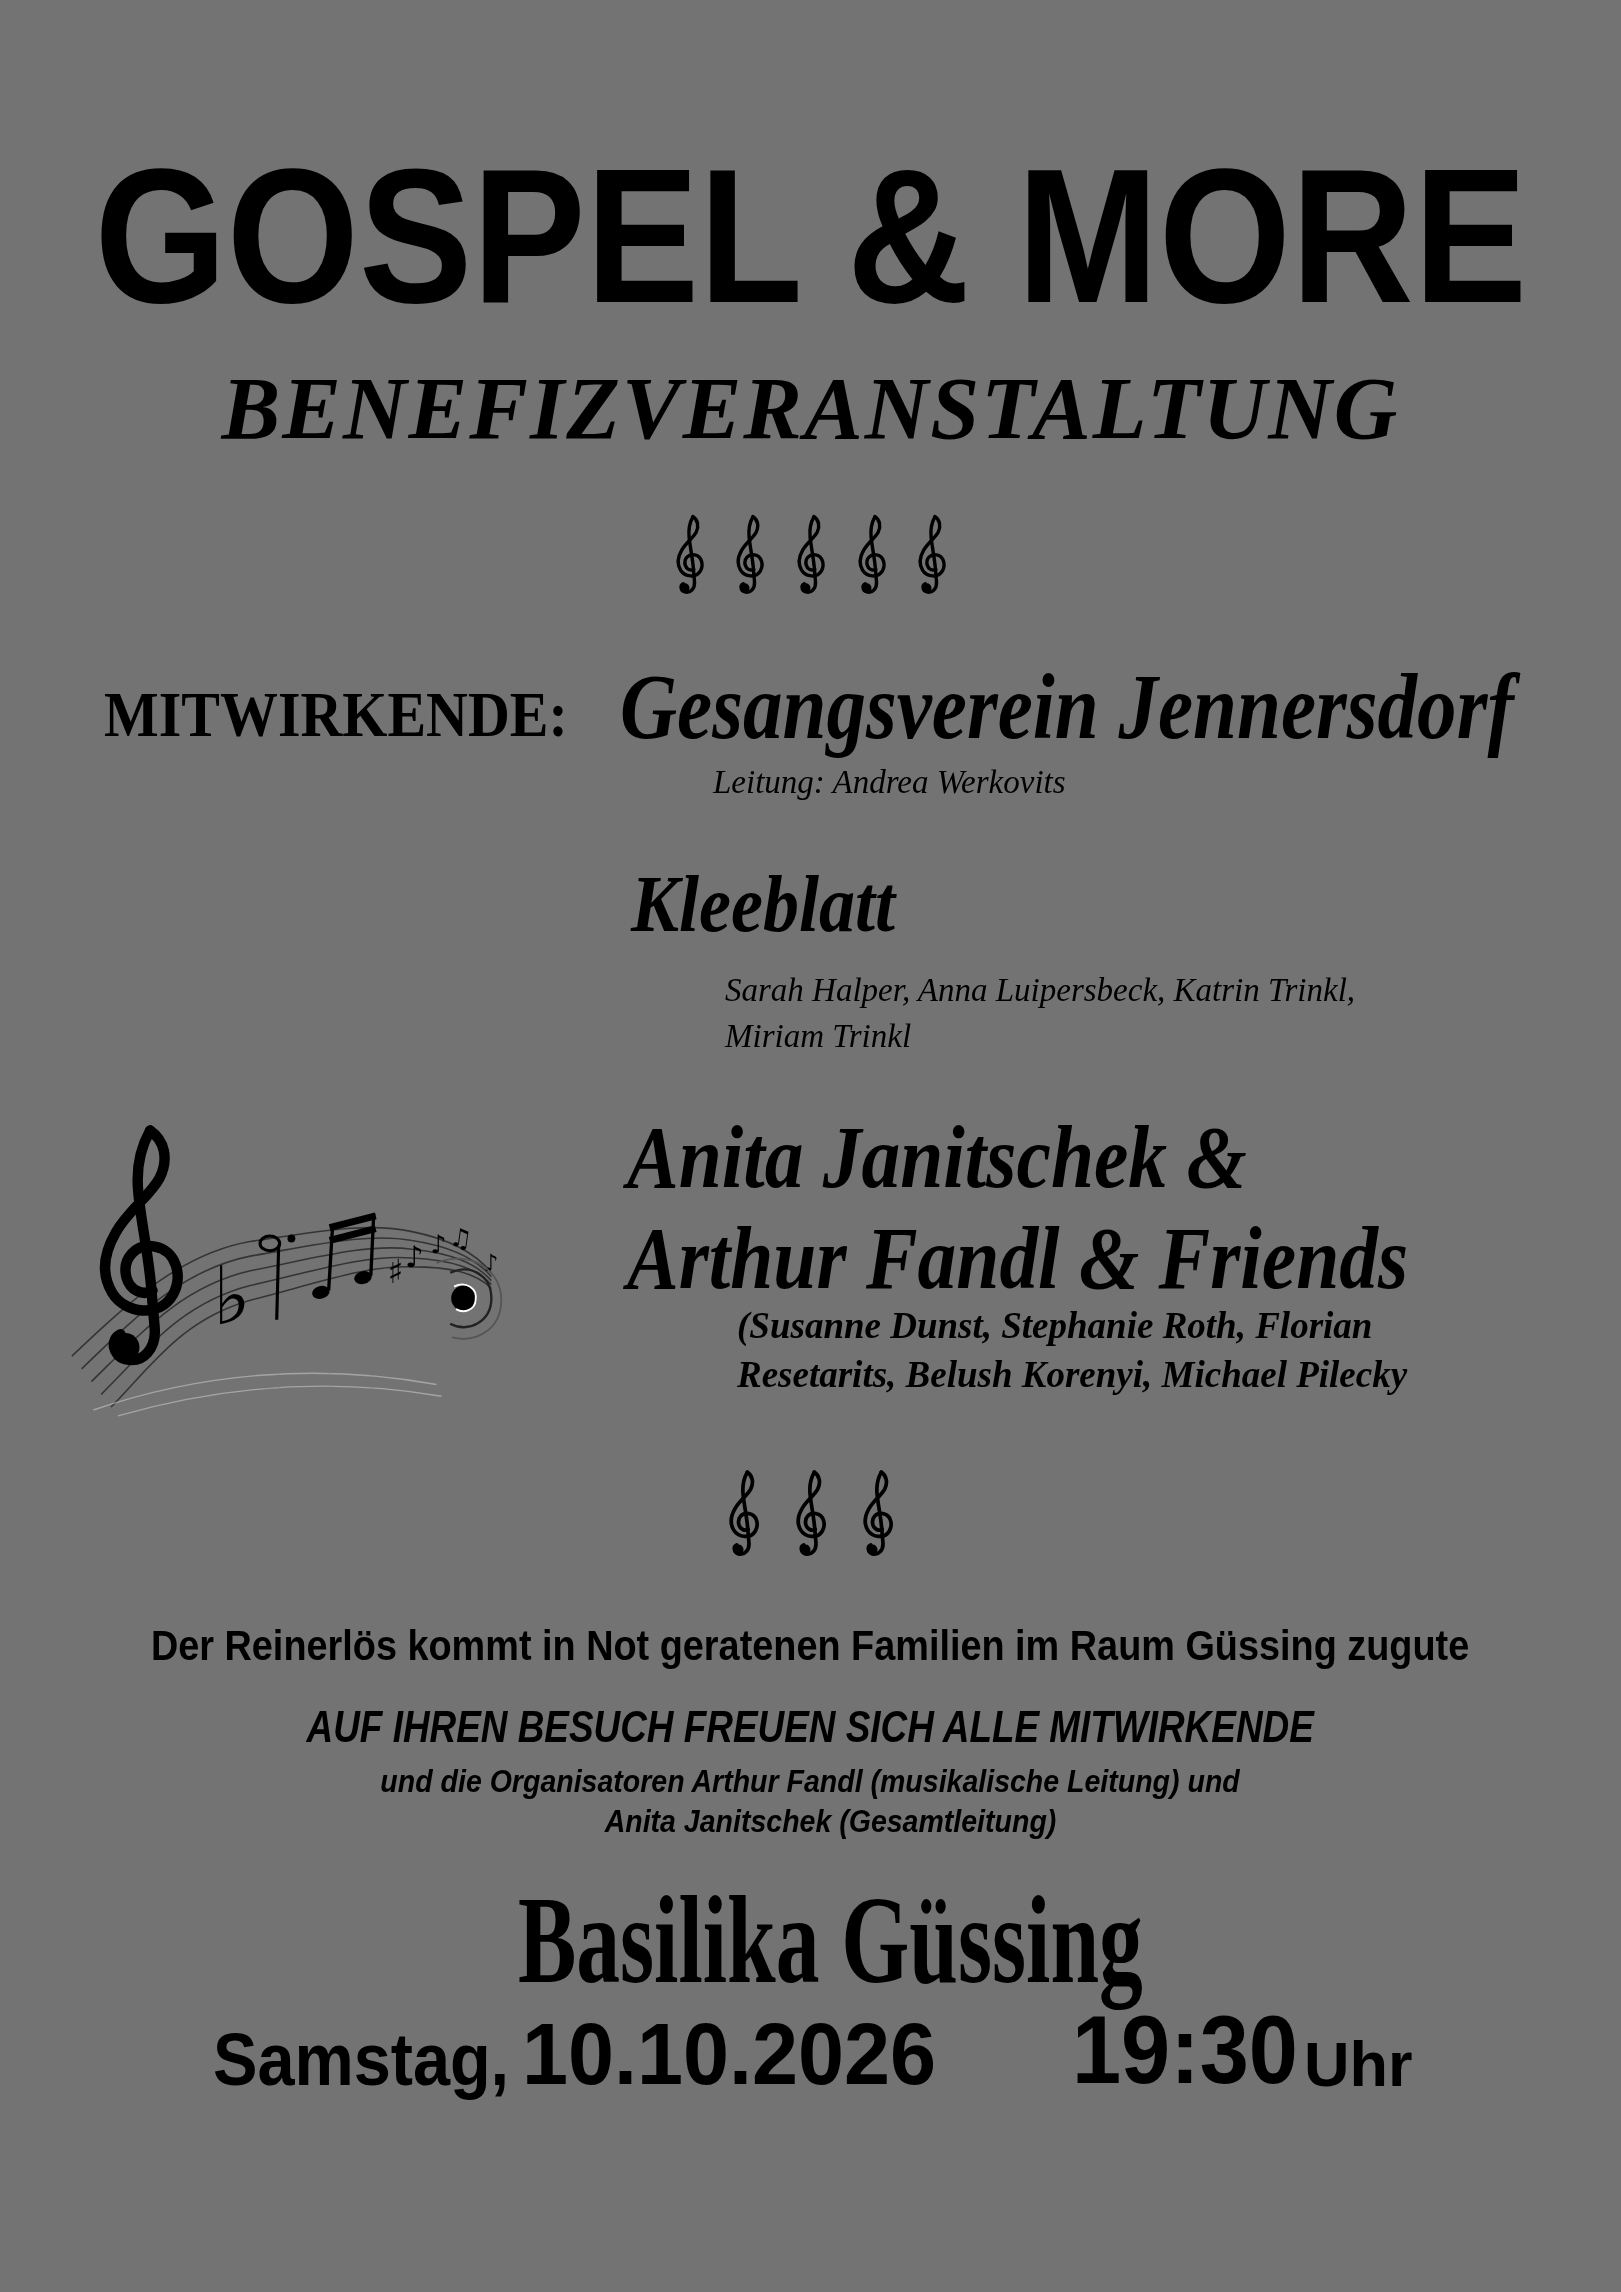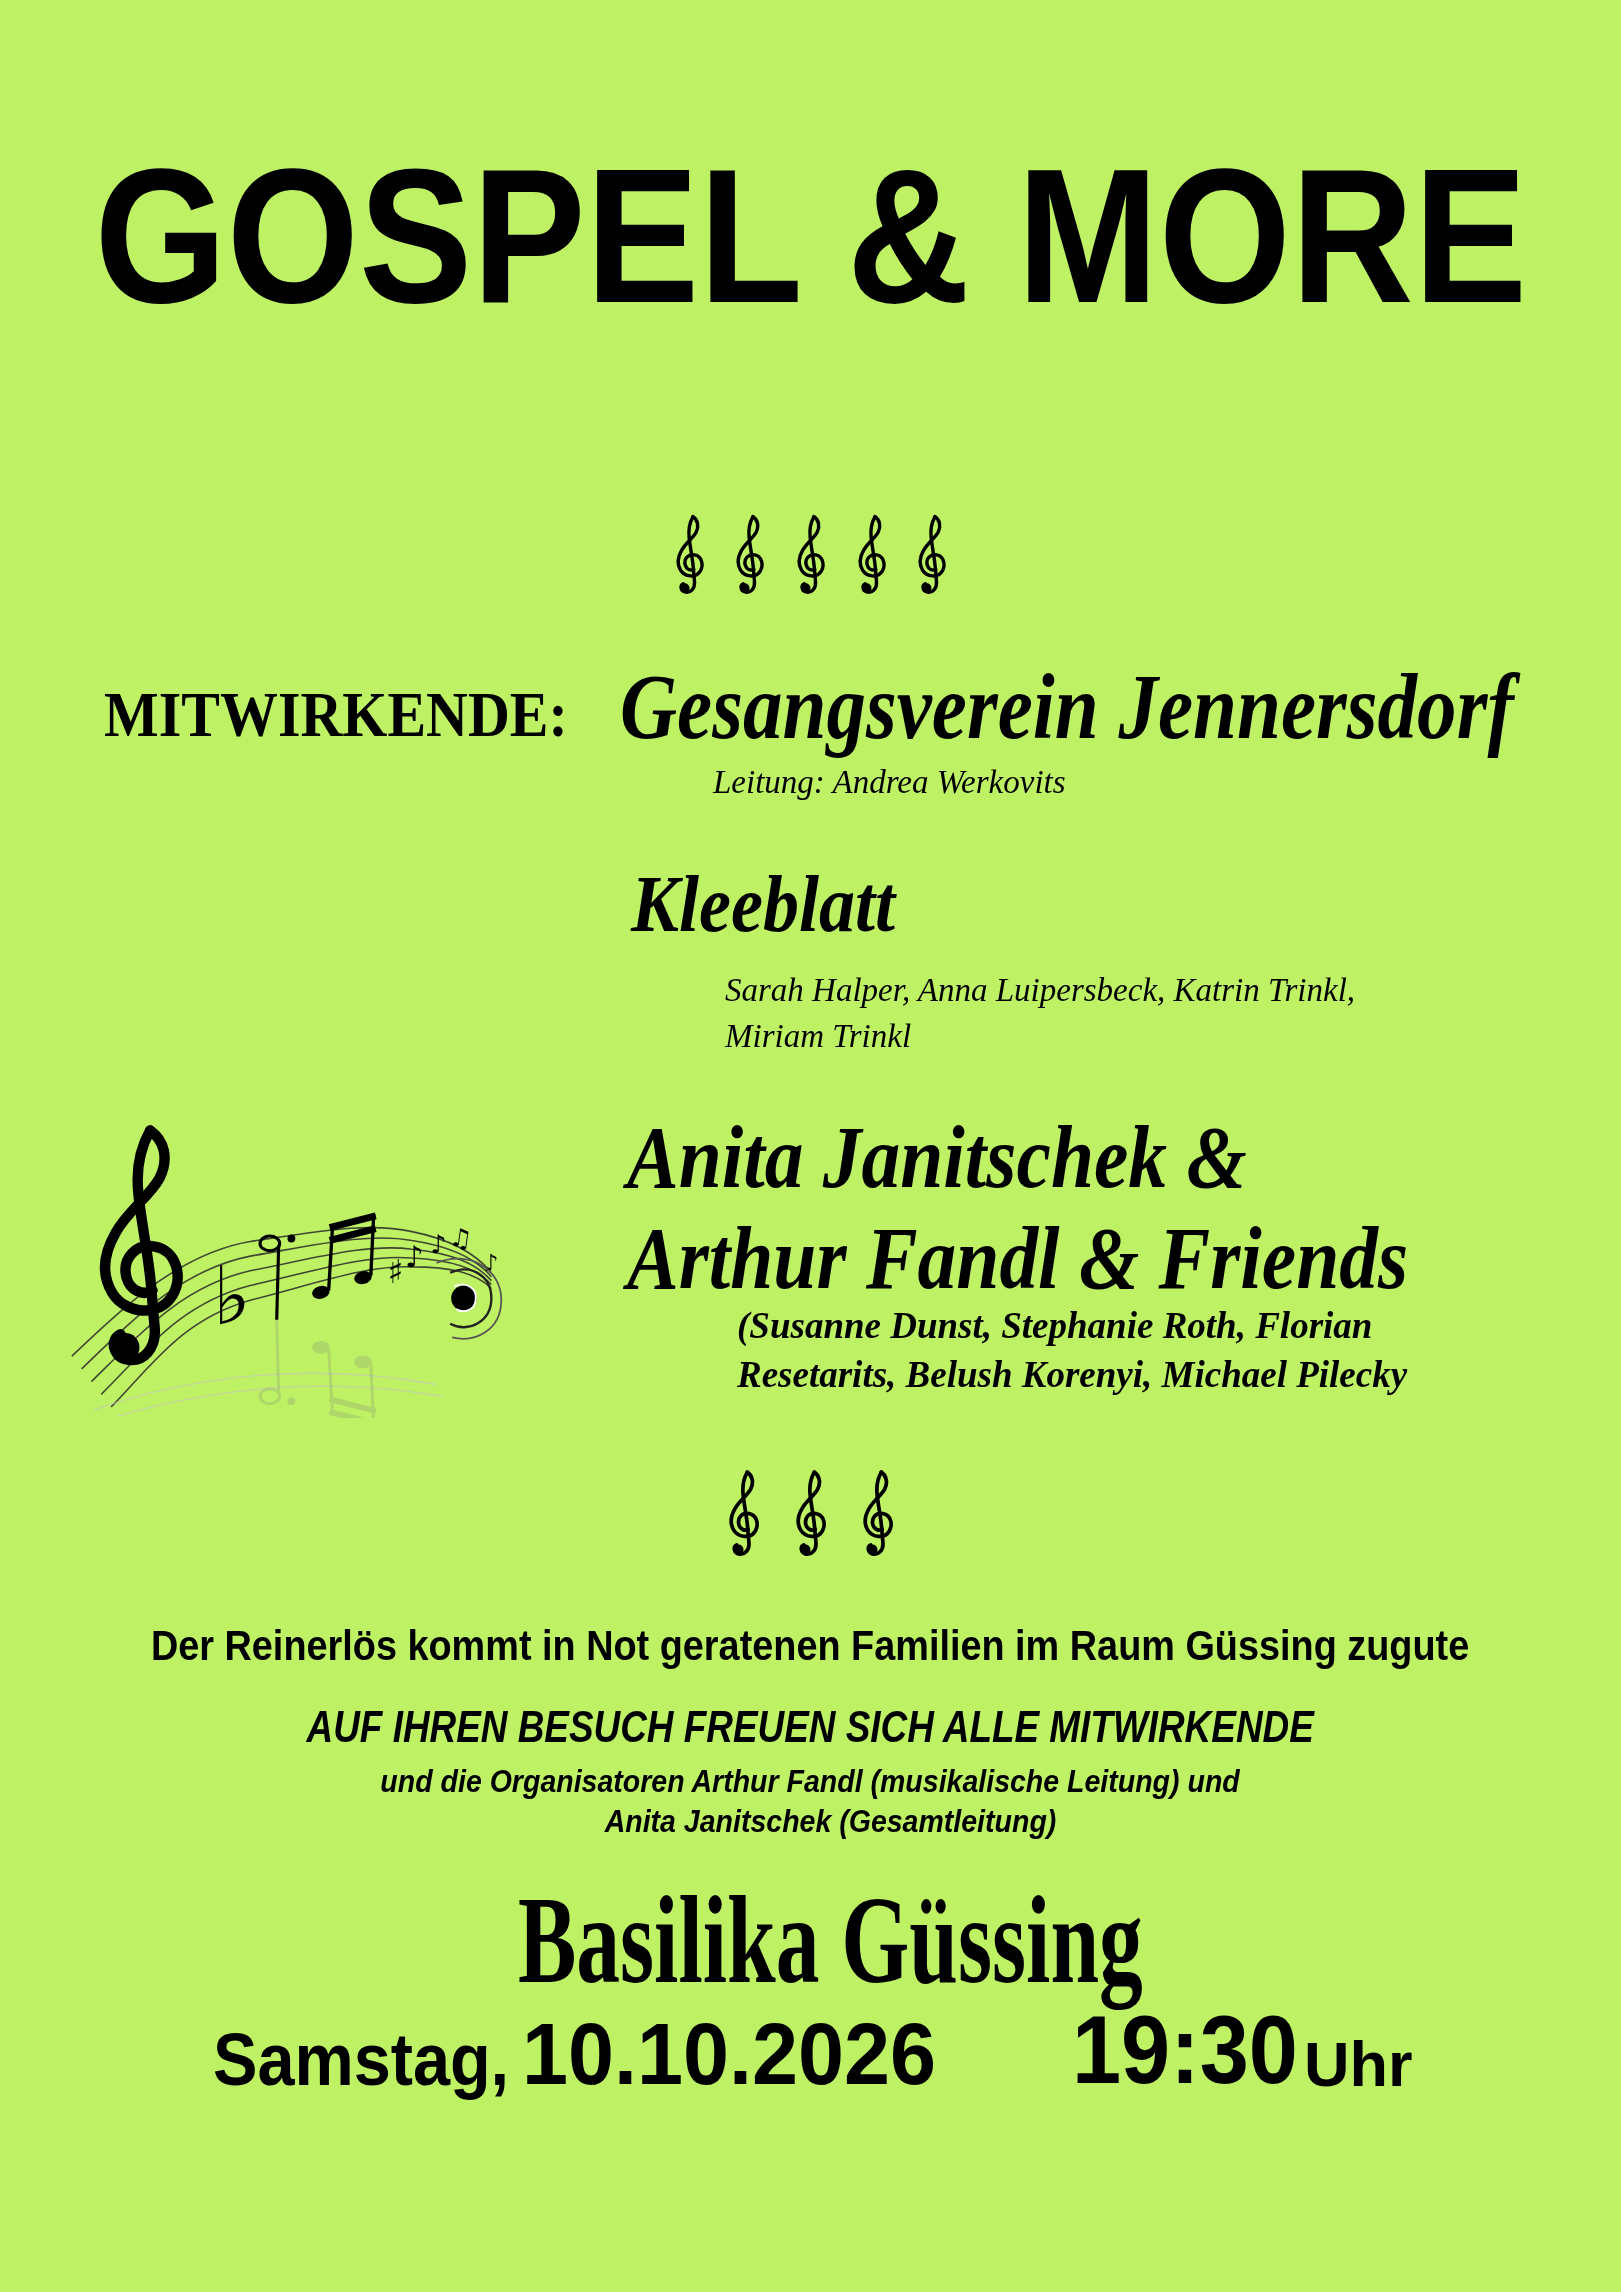--- a/index.html
+++ b/index.html
@@ -1,19 +1,19 @@
 <!DOCTYPE html>
 <html><head>
 <meta charset="utf-8">
 <style>
   html,body{margin:0;padding:0;background:#ffffff;}
   .poster{
     position:relative;
     width:1621px;height:2293px;
-    background:#bef264;color:#000;
+    background:#737373;color:#000;
     overflow:hidden;
     font-family:"Liberation Serif", serif;
   }
   .abs{position:absolute;white-space:nowrap;line-height:1;}
   .center{position:absolute;left:0;right:0;text-align:center;white-space:nowrap;line-height:1;}
   .squeeze{display:inline-block;}
 
   .title{top:140px;font-family:"Liberation Sans",sans-serif;font-weight:bold;font-size:191px;}
   .title .squeeze{transform:scaleX(.89);transform-origin:center;}
 
@@ -72,20 +72,21 @@
         <path d="M26.5 7 C32.5 11 34.5 19 30.5 27 C26.5 34.5 17 41 12 50 C6.5 59.5 6 68 10.5 75.5 C16 84.5 30.5 86 36 76.5 C40.5 68.5 37.5 57.5 28.5 56 C20.5 54.5 14.5 61 16.5 69 C18 74.5 23.5 77 27.5 74.5" fill="none" stroke="#000" stroke-width="4.4" stroke-linecap="round"></path>
         <circle cx="16" cy="98.5" r="6" fill="#000"></circle>
       </symbol>
     </defs>
   </svg>
 
   <div class="center title">
     <span class="squeeze">GOSPEL &amp; MORE</span>
   </div>
 
+  <div class="center subtitle">BENEFIZVERANSTALTUNG</div>
 
   <div class="center clefrow1">
     <svg width="39" height="94" viewBox="0 0 40 96">
         <use href="#clef"></use>
       </svg>
     <svg width="39" height="94" viewBox="0 0 40 96">
         <use href="#clef"></use>
       </svg>
     <svg width="39" height="94" viewBox="0 0 40 96">
         <use href="#clef"></use>

